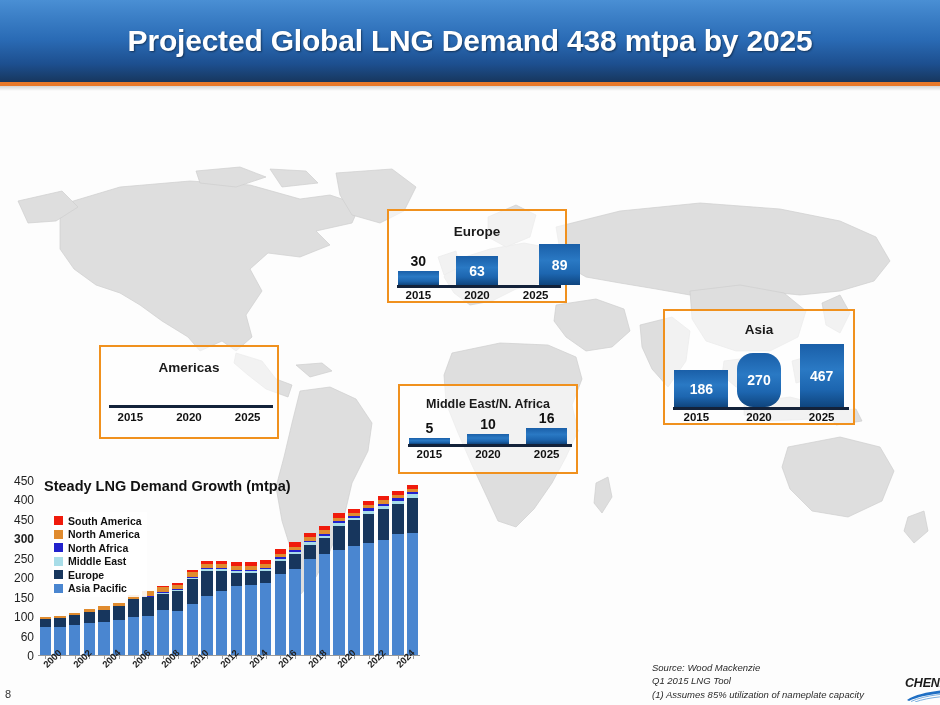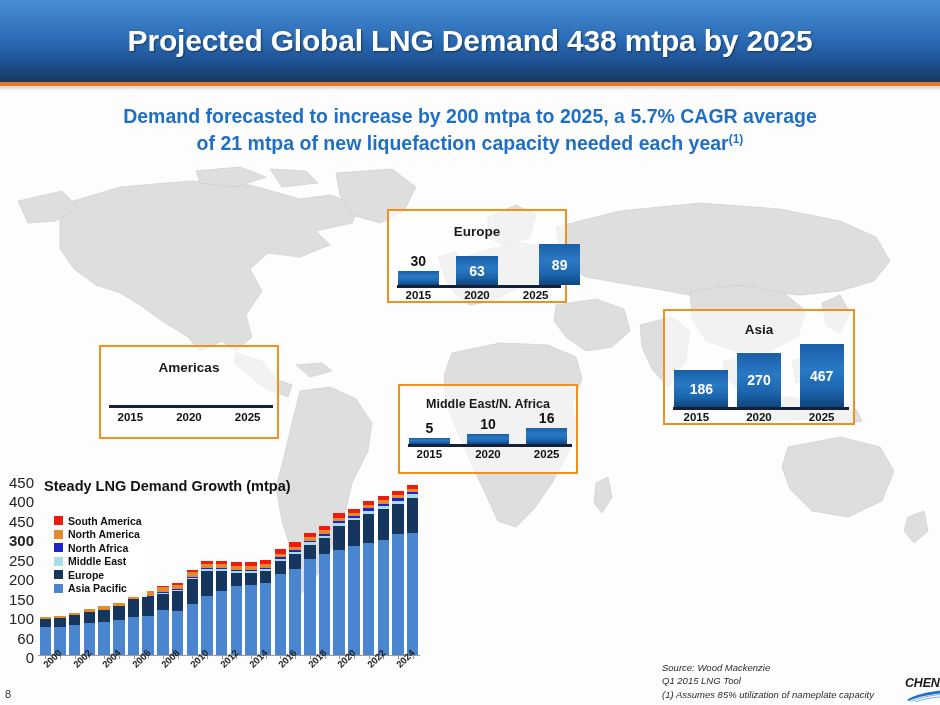--- a/index.html
+++ b/index.html
@@ -74,21 +74,21 @@
 
   
   #chart{position:absolute;left:0px;top:470px;width:445px;height:225px;}
   #chart-title{
     position:absolute;left:44px;top:8px;font-size:14.5px;font-weight:bold;color:#111111;
     white-space:nowrap;
   }
   #yaxis{position:absolute;left:0px;top:0px;width:34px;height:190px;}
   .ytick{
     position:absolute;right:0;width:34px;text-align:right;
-    font-size:15px;color:#222;line-height:1;
+    font-size:12px;color:#222;line-height:1;
   }
   #plot{
     position:absolute;left:38px;top:10px;width:382px;height:175px;
   }
   #plot-baseline{position:absolute;left:38px;top:185px;width:382px;height:1px;background:#9a9a9a;}
   .bar-col{position:absolute;bottom:0;display:flex;flex-direction:column;justify-content:flex-end;}
   .seg{width:100%;}
   .tickmark{position:absolute;top:185px;width:1px;height:4px;background:#9a9a9a;}
   .xlabel{
     position:absolute;font-size:9.5px;color:#222;font-weight:bold;
@@ -100,21 +100,21 @@
     position:absolute;left:52px;top:42px;
     background:rgba(255,255,255,0.88);padding:2px 5px 2px 2px;
   }
   .leg-row{display:flex;align-items:center;height:13.5px;}
   .leg-sw{width:9px;height:9px;margin-right:5px;flex:none;}
   .leg-txt{font-size:10.5px;color:#111;font-weight:bold;white-space:nowrap;}
 
   
   #source{
     position:absolute;left:652px;top:661px;
-    font-size:9.5px;font-style:italic;color:#2b2b2b;line-height:1.42;margin-left:10px;
+    font-size:9.5px;font-style:italic;color:#2b2b2b;line-height:1.42;
   }
   #pageno{position:absolute;left:5px;top:688px;font-size:11px;color:#333;}
 
   
   #logo{position:absolute;left:905px;top:676px;width:66px;height:26px;}
   #logo-text{
     position:absolute;left:0;top:0;font-size:12.5px;font-weight:bold;
     font-style:italic;color:#1b1b1b;letter-spacing:-0.2px;white-space:nowrap;
   }
   #logo-swoosh{position:absolute;left:2px;top:13px;width:64px;height:13px;}
@@ -123,26 +123,20 @@
 <body>
 
 <div id="slide">
 
   <div id="header">
     <div id="slide-title">Projected Global LNG Demand 438 mtpa by 2025</div>
   </div>
   <div id="header-underline"></div>
   <div id="header-shadow"></div>
 
-  <div id="subtitle">
-    <div>Demand forecasted to increase by 200 mtpa to 2025, a 5.7% CAGR average</div>
-    <div>
-      <span>of 21 mtpa of new liquefaction capacity needed each year</span><sup>(1)</sup>
-    </div>
-  </div>
 
   <div id="map-layer">
     <svg viewBox="0 0 940 500" xmlns="http://www.w3.org/2000/svg" aria-hidden="true">
       <g fill="#dedede" stroke="#cfcfcf" stroke-width="0.7">
 
         <path d="M60,40 L120,22 L190,16 L250,20 L300,34 L330,30 L360,40 L352,58 L316,66 L330,80 L300,92
                  L268,88 L250,104 L262,126 L246,150 L252,172 L236,186 L222,176 L200,186 L188,172
                  L162,156 L140,140 L120,128 L96,120 L74,104 L60,84 Z"></path>
 
         <path d="M336,8 L392,4 L416,22 L404,46 L380,58 L352,50 L340,30 Z"></path>
@@ -252,21 +246,21 @@
 
   <div class="region-box" id="box-asia" style="left:663px;top:309px;width:192px;height:116px;">
     <div class="region-title" style="top:11px;">Asia</div>
   <div class="rb-plot" style="top: 28px; height: 68px;">
         <div class="rb-col" style="left: 9.4px; width: 54px;">
           <div class="rb-bar" style="height: 37px;">
             <span class="rb-val-in">186</span>
           </div>
         </div>
         <div class="rb-col" style="left: 72.0667px; width: 43.8667px;">
-          <div class="rb-bar" style="height: 54px;">
+          <div class="rb-bar" style="height: 54px; border-radius: 16px;">
             <span class="rb-val-in">270</span>
           </div>
         </div>
         <div class="rb-col" style="left: 134.733px; width: 43.8667px;">
           <div class="rb-bar" style="height: 63px;">
             <span class="rb-val-in">467</span>
           </div>
         </div>
       </div>
       <div class="rb-baseline" style="top: 96px; left: 8px; width: 176px;"></div>

